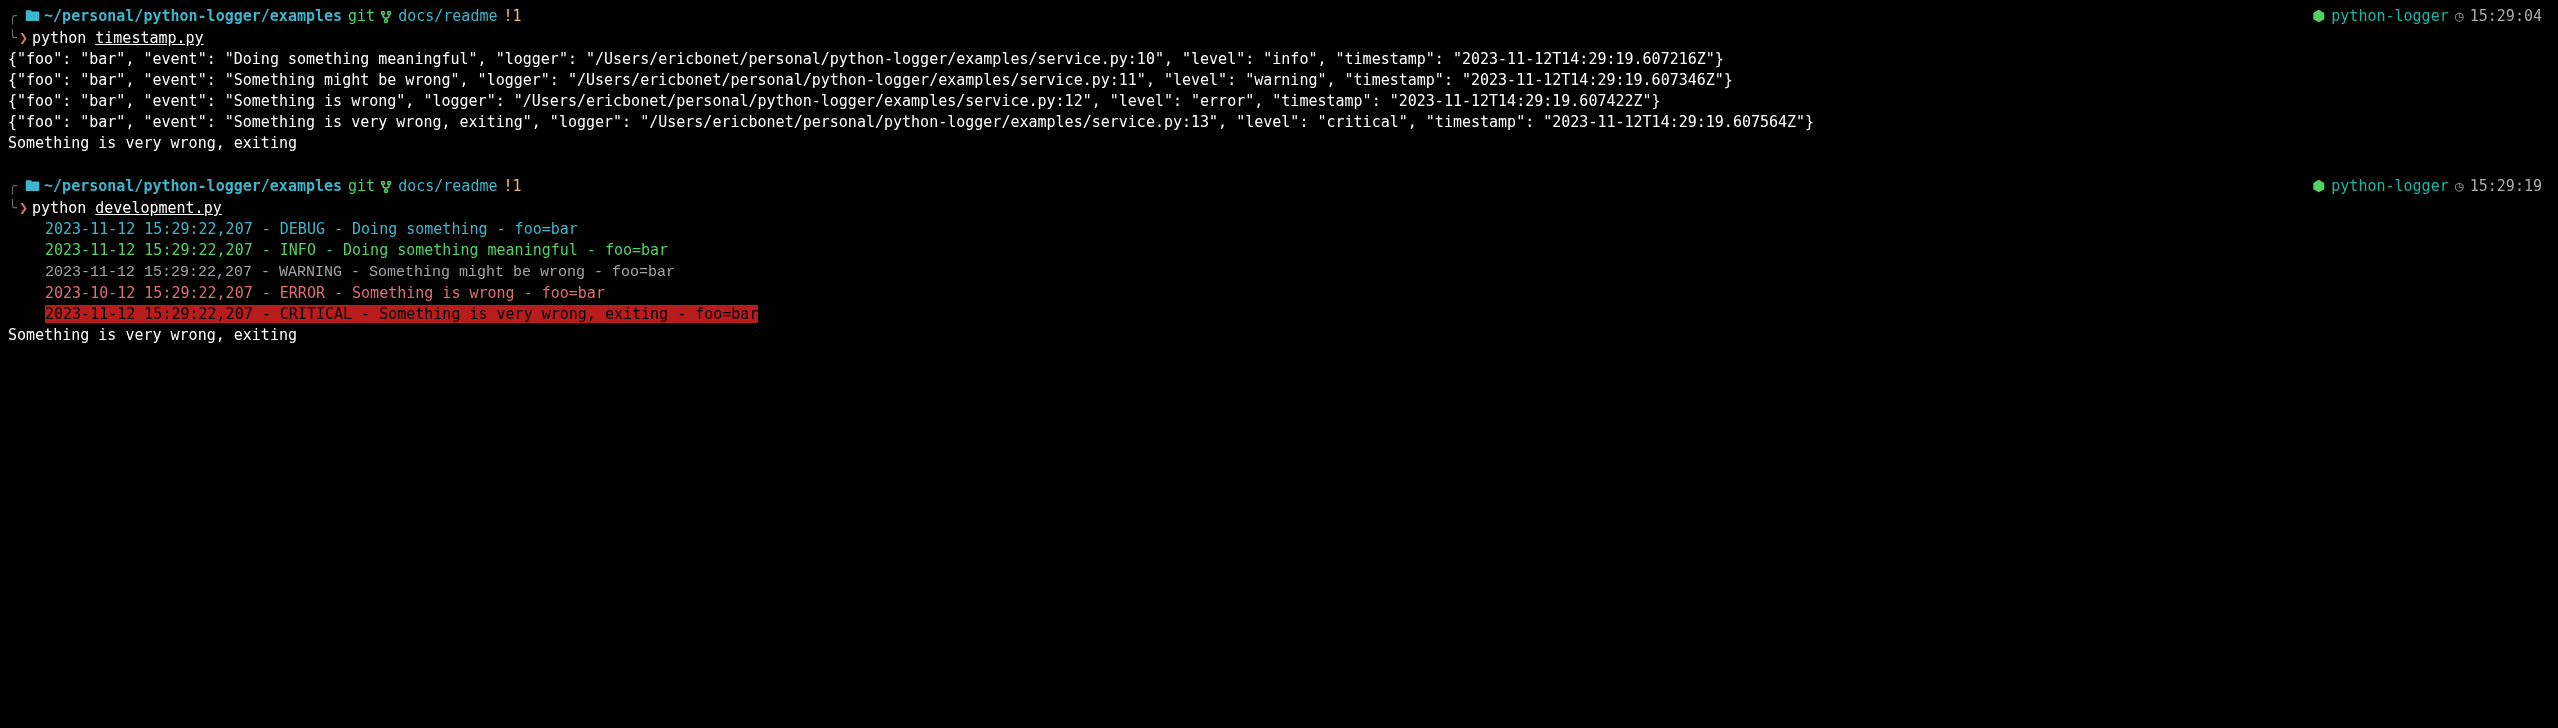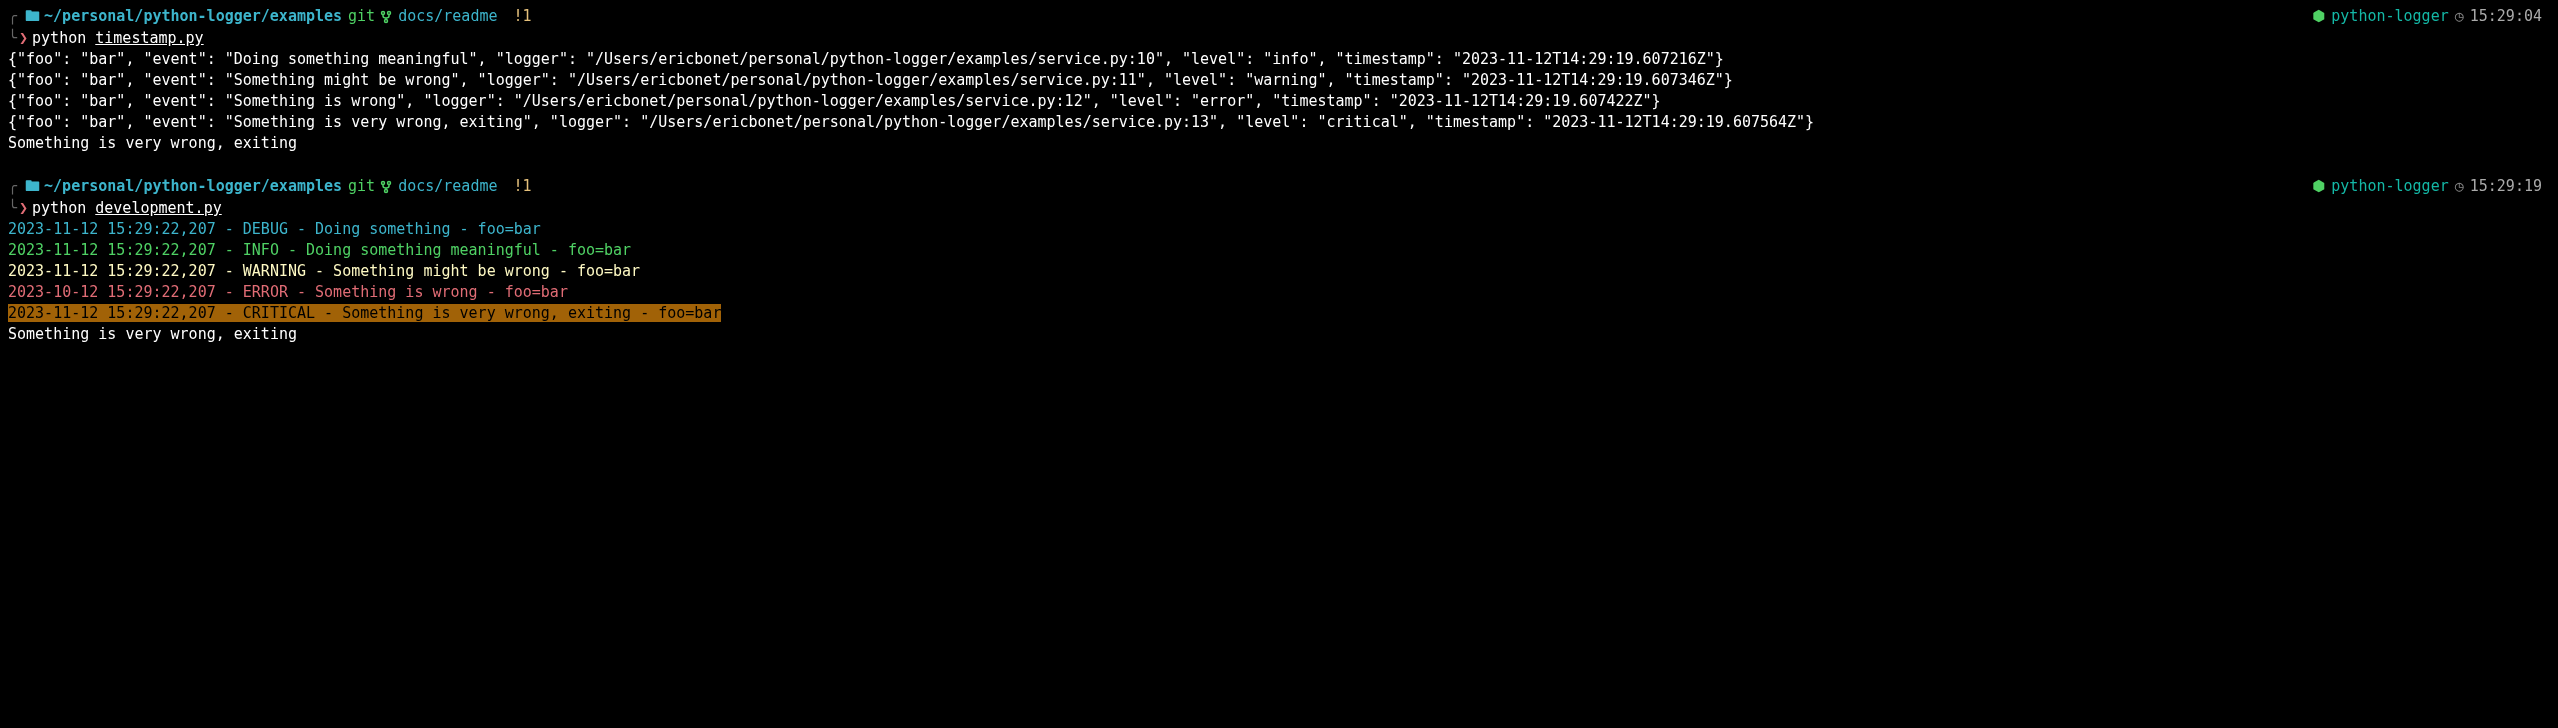--- a/index.html
+++ b/index.html
@@ -43,21 +43,21 @@
     .git-text {
       color: #4fd164;
       margin-right: 5px;
     }
     .git-fork-icon {
       color: #4fd164;
       margin-right: 6px;
     }
     .branch {
       color: #3db5cc;
-      margin-right: 16px;
+      margin-right: 6px;
     }
     .changes {
       color: #e5c07b;
     }
     .right-status {
       position: absolute;
       right: 8px;
       display: flex;
       align-items: baseline;
       gap: 6px;
@@ -93,27 +93,28 @@
     .cmd-file {
       text-decoration: underline;
     }
     .output {
       color: #ffffff;
       white-space: pre-wrap;
       word-break: break-all;
     }
     .log-line {
       white-space: pre;
+      margin-left: 37px;
     }
     .log-debug { color: #3db5cc; }
     .log-info { color: #4fd164; }
-    .log-warning { color: #fef9c3; }
+    .log-warning { color: #a3a3a3; font-family: Liberation Mono, monospace; }
     .log-error { color: #e06c75; }
     .log-critical {
-      background: #a16207;
+      background: #b91c1c;
       color: #000000;
     }
     .block-spacer {
       height: 20px;
     }
   </style>
 </head>
 <body>
 
 <div>

